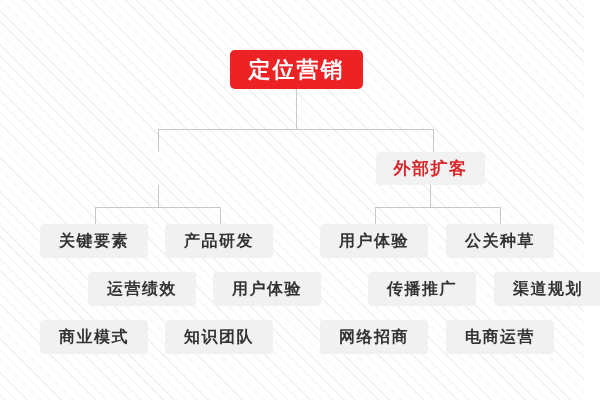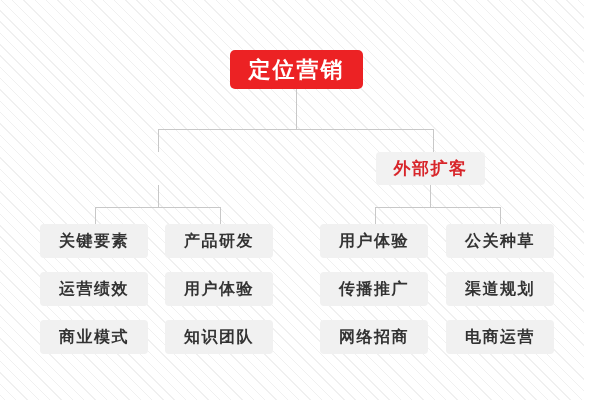--- a/index.html
+++ b/index.html
@@ -79,21 +79,21 @@
     color: #333333;
     font-size: 16px;
     font-weight: bold;
     letter-spacing: 1.5px;
   }
   .col0 { left: 40px;  }
   .col1 { left: 165px; }
   .col2 { left: 320px; text-align: right; }
   .col3 { left: 446px; }
   .row0 { top: 224px; }
-  .row1 { top: 272px; }
+  .row1 { top: 272px; margin-left: 48px; }
   .row2 { top: 320px; }
 
   
   .line {
     position: absolute;
     background: #c8c8c8;
   }
   .line.v { width: 1px; }
   .line.h { height: 1px; }
 

